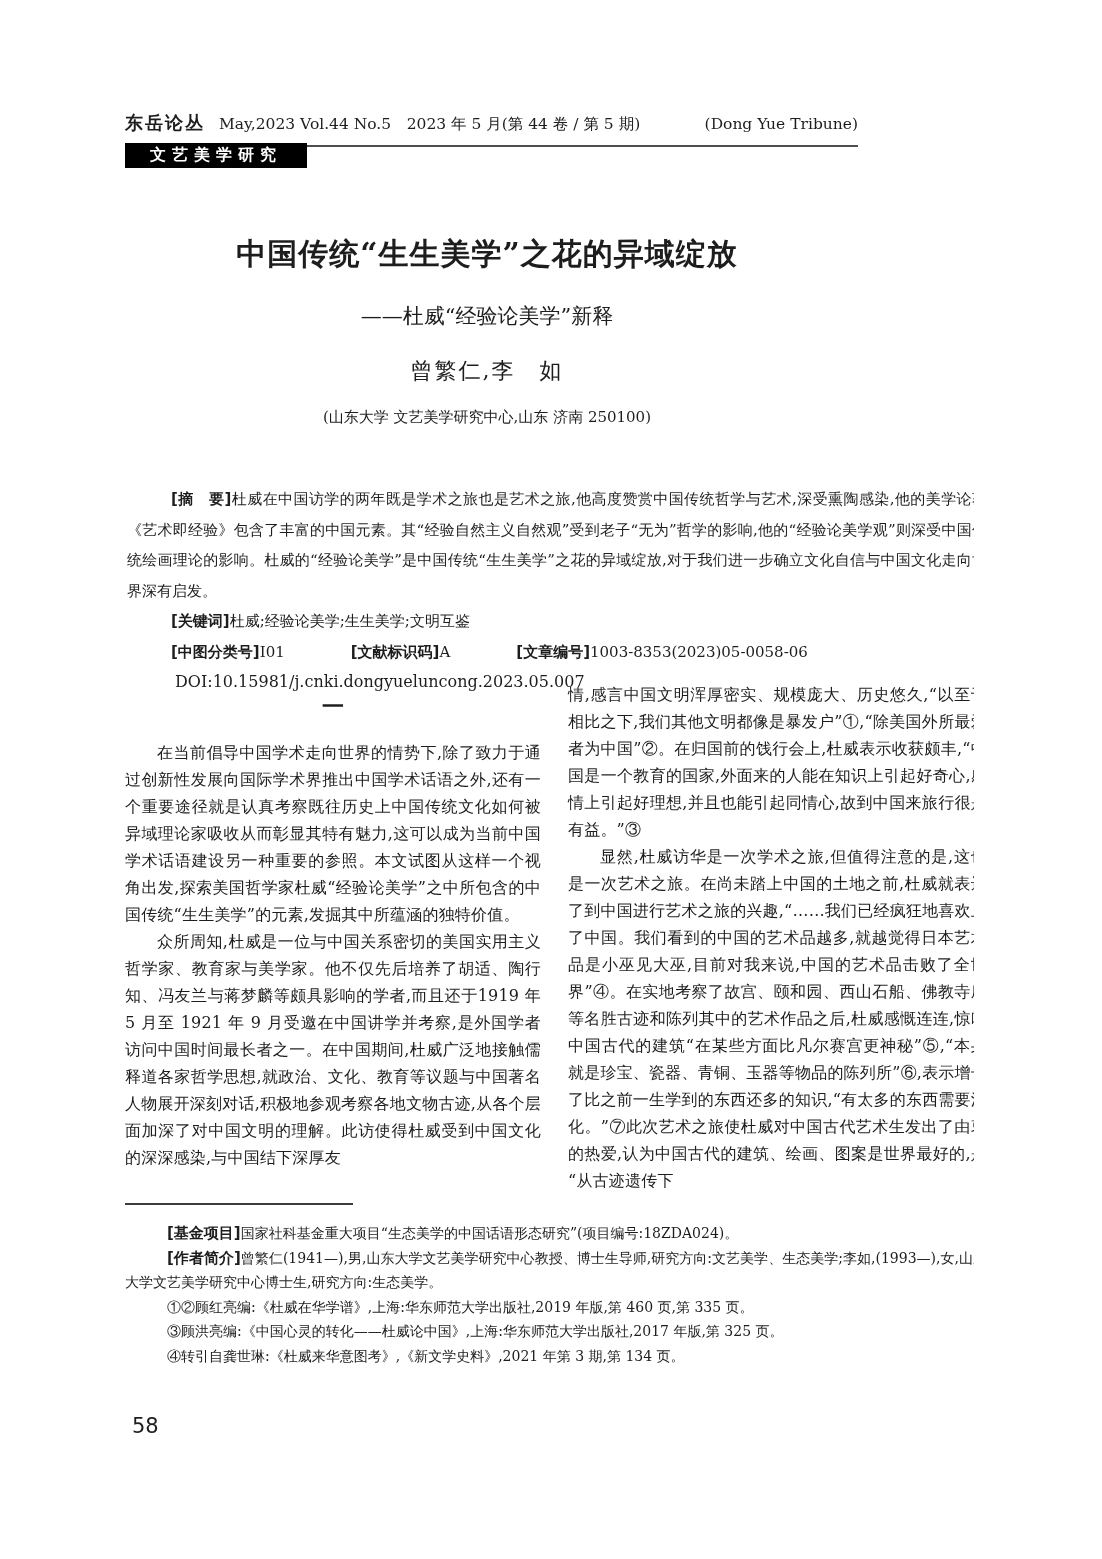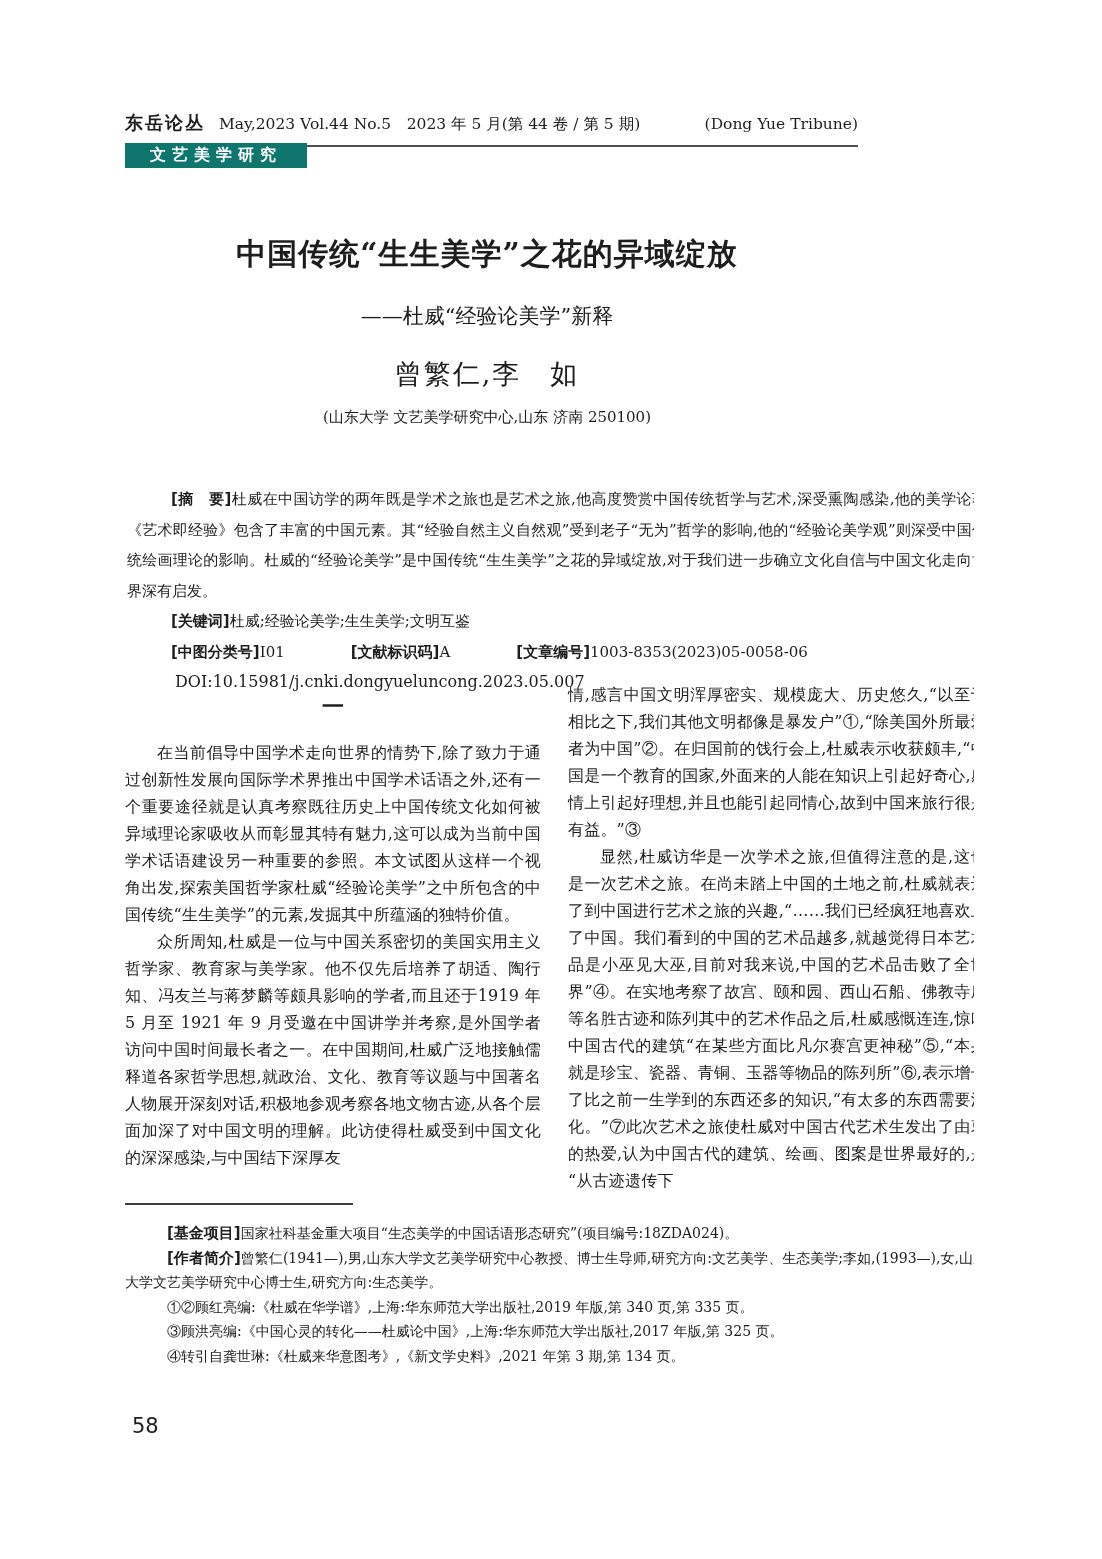--- a/index.html
+++ b/index.html
@@ -12,32 +12,32 @@
   .header-row {
     position:absolute; left:125px; right:116px; top:111px;
     display:flex; align-items:baseline; font-size:15.5px; white-space:nowrap;
   }
   .journal-name { font-weight:bold; font-size:18px; letter-spacing:2px; }
   .issue-info { margin-left:14px; }
   .journal-en { margin-left:auto; }
   .band-row { position:absolute; left:125px; right:116px; top:143px; height:26px; }
   .band-rule { position:absolute; left:180px; right:0; top:2px; border-top:2.5px solid #4f4f4f; }
   .banner {
-    position:absolute; left:0; top:0; width:182px; height:25px; background:#0f766e;
+    position:absolute; left:0; top:0; width:182px; height:25px; background:#000000;
     color:#ffffff; font-family:"DejaVu Sans","Liberation Sans",sans-serif;
     font-weight:bold; font-size:16px; letter-spacing:6px;
     display:flex; align-items:center; justify-content:center;
   }
   
   .title {
     position:absolute; left:50px; right:50px; top:214px; text-align:center;
     font-size:30px; font-weight:bold; letter-spacing:1px;
   }
   .subtitle { position:absolute; left:0; right:0; top:302px; text-align:center; font-size:21px; }
-  .authors  { position:absolute; left:0; right:0; top:356px; text-align:center; font-size:27px; letter-spacing:2px; }
+  .authors  { position:absolute; left:0; right:0; top:356px; text-align:center; font-size:22px; letter-spacing:2px; }
   .affiliation { position:absolute; left:0; right:0; top:408px; text-align:center; font-size:15px; }
   
   .meta { position:absolute; left:127px; width:860px; top:484px; font-size:15px; line-height:30.5px; text-align:justify; }
   .meta p { margin:0; }
   .indent { text-indent:44px; }
   .label { font-family:"DejaVu Sans","Liberation Sans",sans-serif; font-weight:bold; font-size:15px; }
   .class-p { padding-left:44px; }
   .class-p .pair { margin-right:66px; }
   .class-p .pair:last-child { margin-right:12px; }
   .doi-p { padding-left:48px; font-size:16px; }
@@ -95,20 +95,20 @@
   <div class="col right-col">
     <p class="no-indent">情,感言中国文明浑厚密实、规模庞大、历史悠久,“以至于相比之下,我们其他文明都像是暴发户”①,“除美国外所最爱者为中国”②。在归国前的饯行会上,杜威表示收获颇丰,“中国是一个教育的国家,外面来的人能在知识上引起好奇心,感情上引起好理想,并且也能引起同情心,故到中国来旅行很是有益。”③</p>
     <p>显然,杜威访华是一次学术之旅,但值得注意的是,这也是一次艺术之旅。在尚未踏上中国的土地之前,杜威就表达了到中国进行艺术之旅的兴趣,“……我们已经疯狂地喜欢上了中国。我们看到的中国的艺术品越多,就越觉得日本艺术品是小巫见大巫,目前对我来说,中国的艺术品击败了全世界”④。在实地考察了故宫、颐和园、西山石船、佛教寺庙等名胜古迹和陈列其中的艺术作品之后,杜威感慨连连,惊叹中国古代的建筑“在某些方面比凡尔赛宫更神秘”⑤,“本身就是珍宝、瓷器、青铜、玉器等物品的陈列所”⑥,表示增长了比之前一生学到的东西还多的知识,“有太多的东西需要消化。”⑦此次艺术之旅使杜威对中国古代艺术生发出了由衷的热爱,认为中国古代的建筑、绘画、图案是世界最好的,是“从古迹遗传下</p>
   </div>
 
   <div class="fn-divider"></div>
 
   <div class="footnotes">
     <p><span class="label">[基金项目]</span><span>国家社科基金重大项目“生态美学的中国话语形态研究”(项目编号:18ZDA024)。</span></p>
     <p><span class="label">[作者简介]</span><span>曾繁仁(1941—),男,山东大学文艺美学研究中心教授、博士生导师,研究方向:文艺美学、生态美学;李如,(1993—),女,山东大学文艺美学研究中心博士生,研究方向:生态美学。</span></p>
-    <p>①②顾红亮编:《杜威在华学谱》,上海:华东师范大学出版社,2019 年版,第 340 页,第 335 页。</p>
+    <p>①②顾红亮编:《杜威在华学谱》,上海:华东师范大学出版社,2019 年版,第 460 页,第 335 页。</p>
     <p>③顾洪亮编:《中国心灵的转化——杜威论中国》,上海:华东师范大学出版社,2017 年版,第 325 页。</p>
     <p>④转引自龚世琳:《杜威来华意图考》,《新文学史料》,2021 年第 3 期,第 134 页。</p>
   </div>
 
   <div class="page-num">58</div>
 
 </div>
 
 </body></html>

